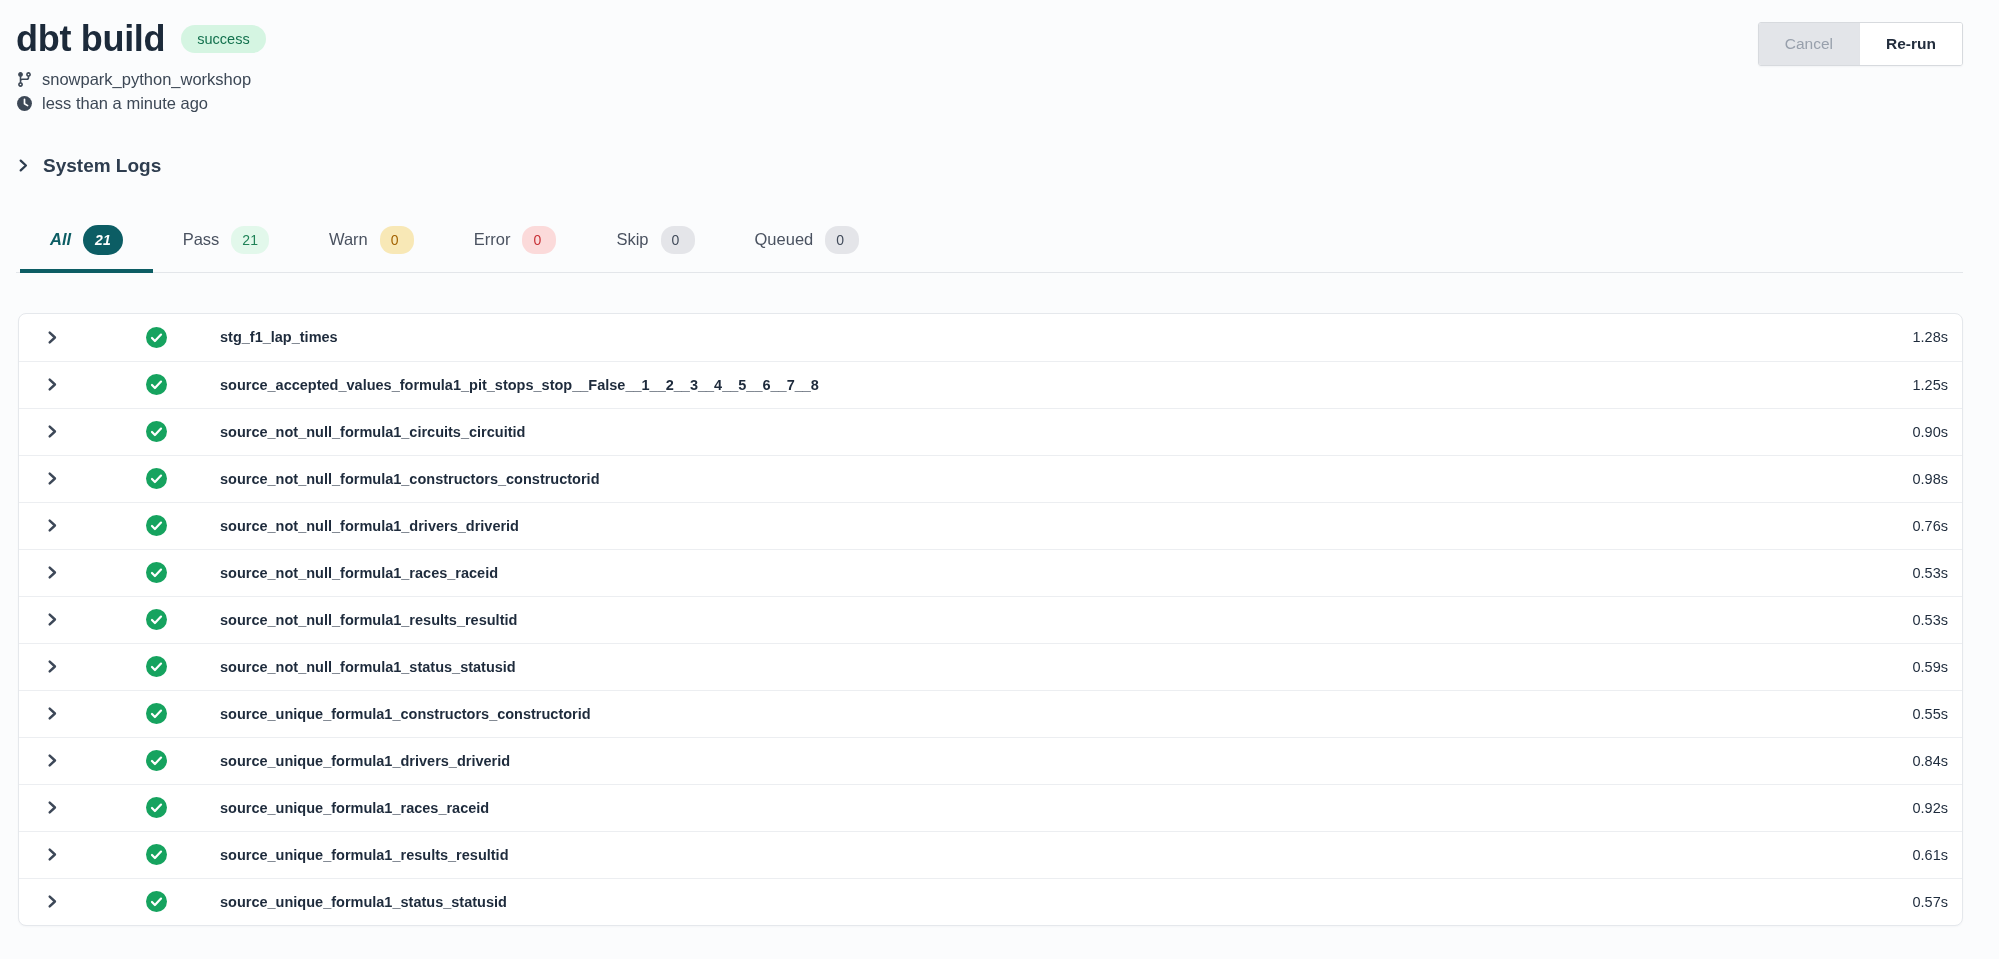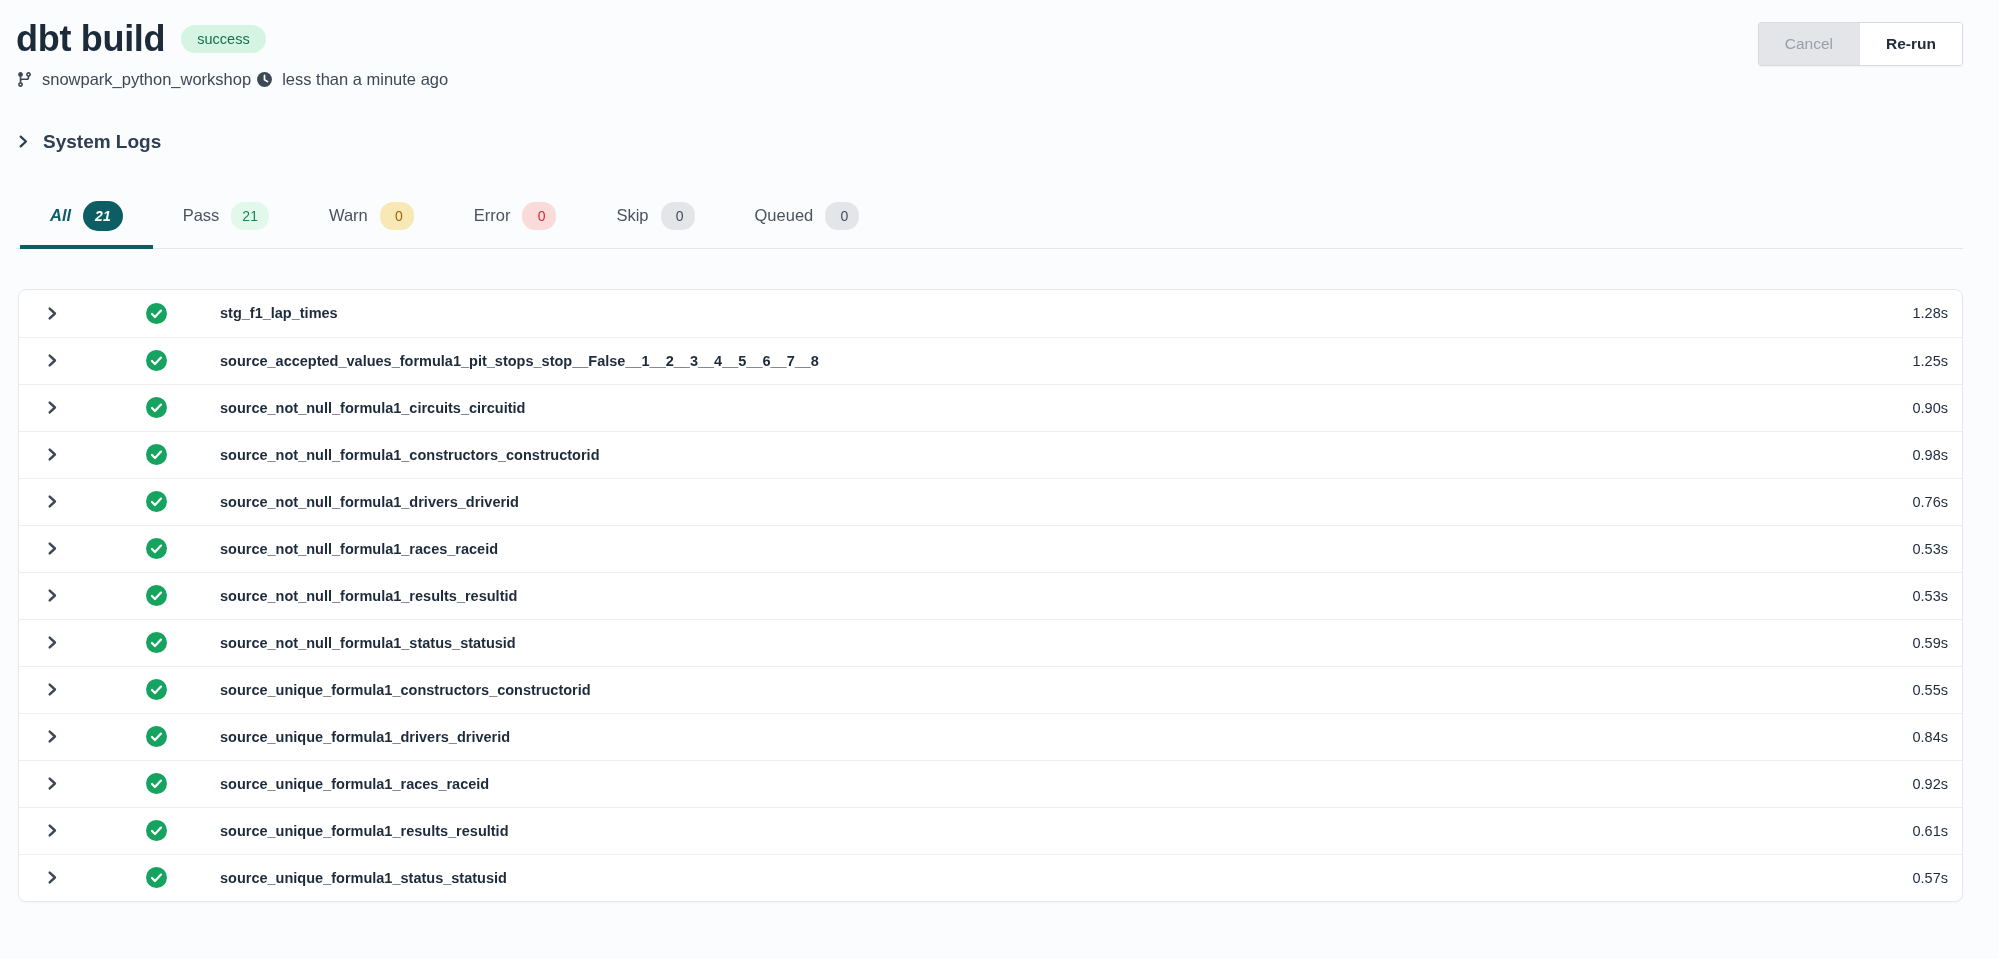--- a/index.html
+++ b/index.html
@@ -26,21 +26,21 @@
     box-shadow: 0 1px 2px rgba(20,30,50,0.04);
   }
   .btn {
     font-family: inherit; font-size: 15.5px; padding: 13px 26px;
     border: none; cursor: pointer; line-height: 1;
   }
   .btn-cancel { background: #e3e5e9; color: #98a0ac; cursor: default; }
   .btn-rerun { background: #ffffff; color: #222d3d; font-weight: 600; border-left: 1px solid #e2e4e8; }
 
   
-  .meta { margin-top: 4px; display: flex; flex-direction: row; gap: 5px; }
+  .meta { margin-top: 4px; display: flex; flex-direction: column; gap: 5px; }
   .meta-line { display: flex; align-items: center; gap: 9px; font-size: 16.5px; color: #3d4856; }
   .meta-icon { display: inline-flex; width: 17px; height: 17px; color: #3d4856; }
   .meta-icon svg { width: 100%; height: 100%; }
 
   
   .syslogs { margin-top: 42px; display: flex; align-items: center; gap: 12px; cursor: pointer; width: fit-content; }
   .syslogs .chev { display: inline-flex; width: 15px; height: 15px; color: #2e3d4f; }
   .syslogs .chev svg { width: 100%; height: 100%; }
   .syslogs-label { font-size: 19px; font-weight: 700; color: #2e3d4f; }
 
@@ -52,21 +52,21 @@
   .tab {
     display: flex; align-items: center; gap: 12px;
     padding: 8px 30px 14px; cursor: pointer;
     border-bottom: 4px solid transparent; margin-bottom: -1px;
   }
   .tab-label { font-size: 16.5px; color: #4a5260; }
   .tab.active .tab-label { color: #0c5d64; font-weight: 700; }
   .tab.active { border-bottom-color: #0c5d64; font-style: italic; }
   .tab-count {
     font-size: 14px; line-height: 1; padding: 7px 11px; border-radius: 13px;
-    min-width: 34px; text-align: right;
+    min-width: 34px; text-align: left;
   }
   .v-all    { background: #0c5d64; color: #ffffff; font-weight: 700; padding: 8px 12px; border-radius: 15px; }
   .v-pass   { background: #e2f8eb; color: #1f8257; }
   .v-warn   { background: #f8e8b6; color: #a36200; }
   .v-error  { background: #fbdada; color: #c72f35; }
   .v-skip   { background: #e4e5e9; color: #414b5a; }
   .v-queued { background: #e4e5e9; color: #414b5a; }
 
   
   .list {

